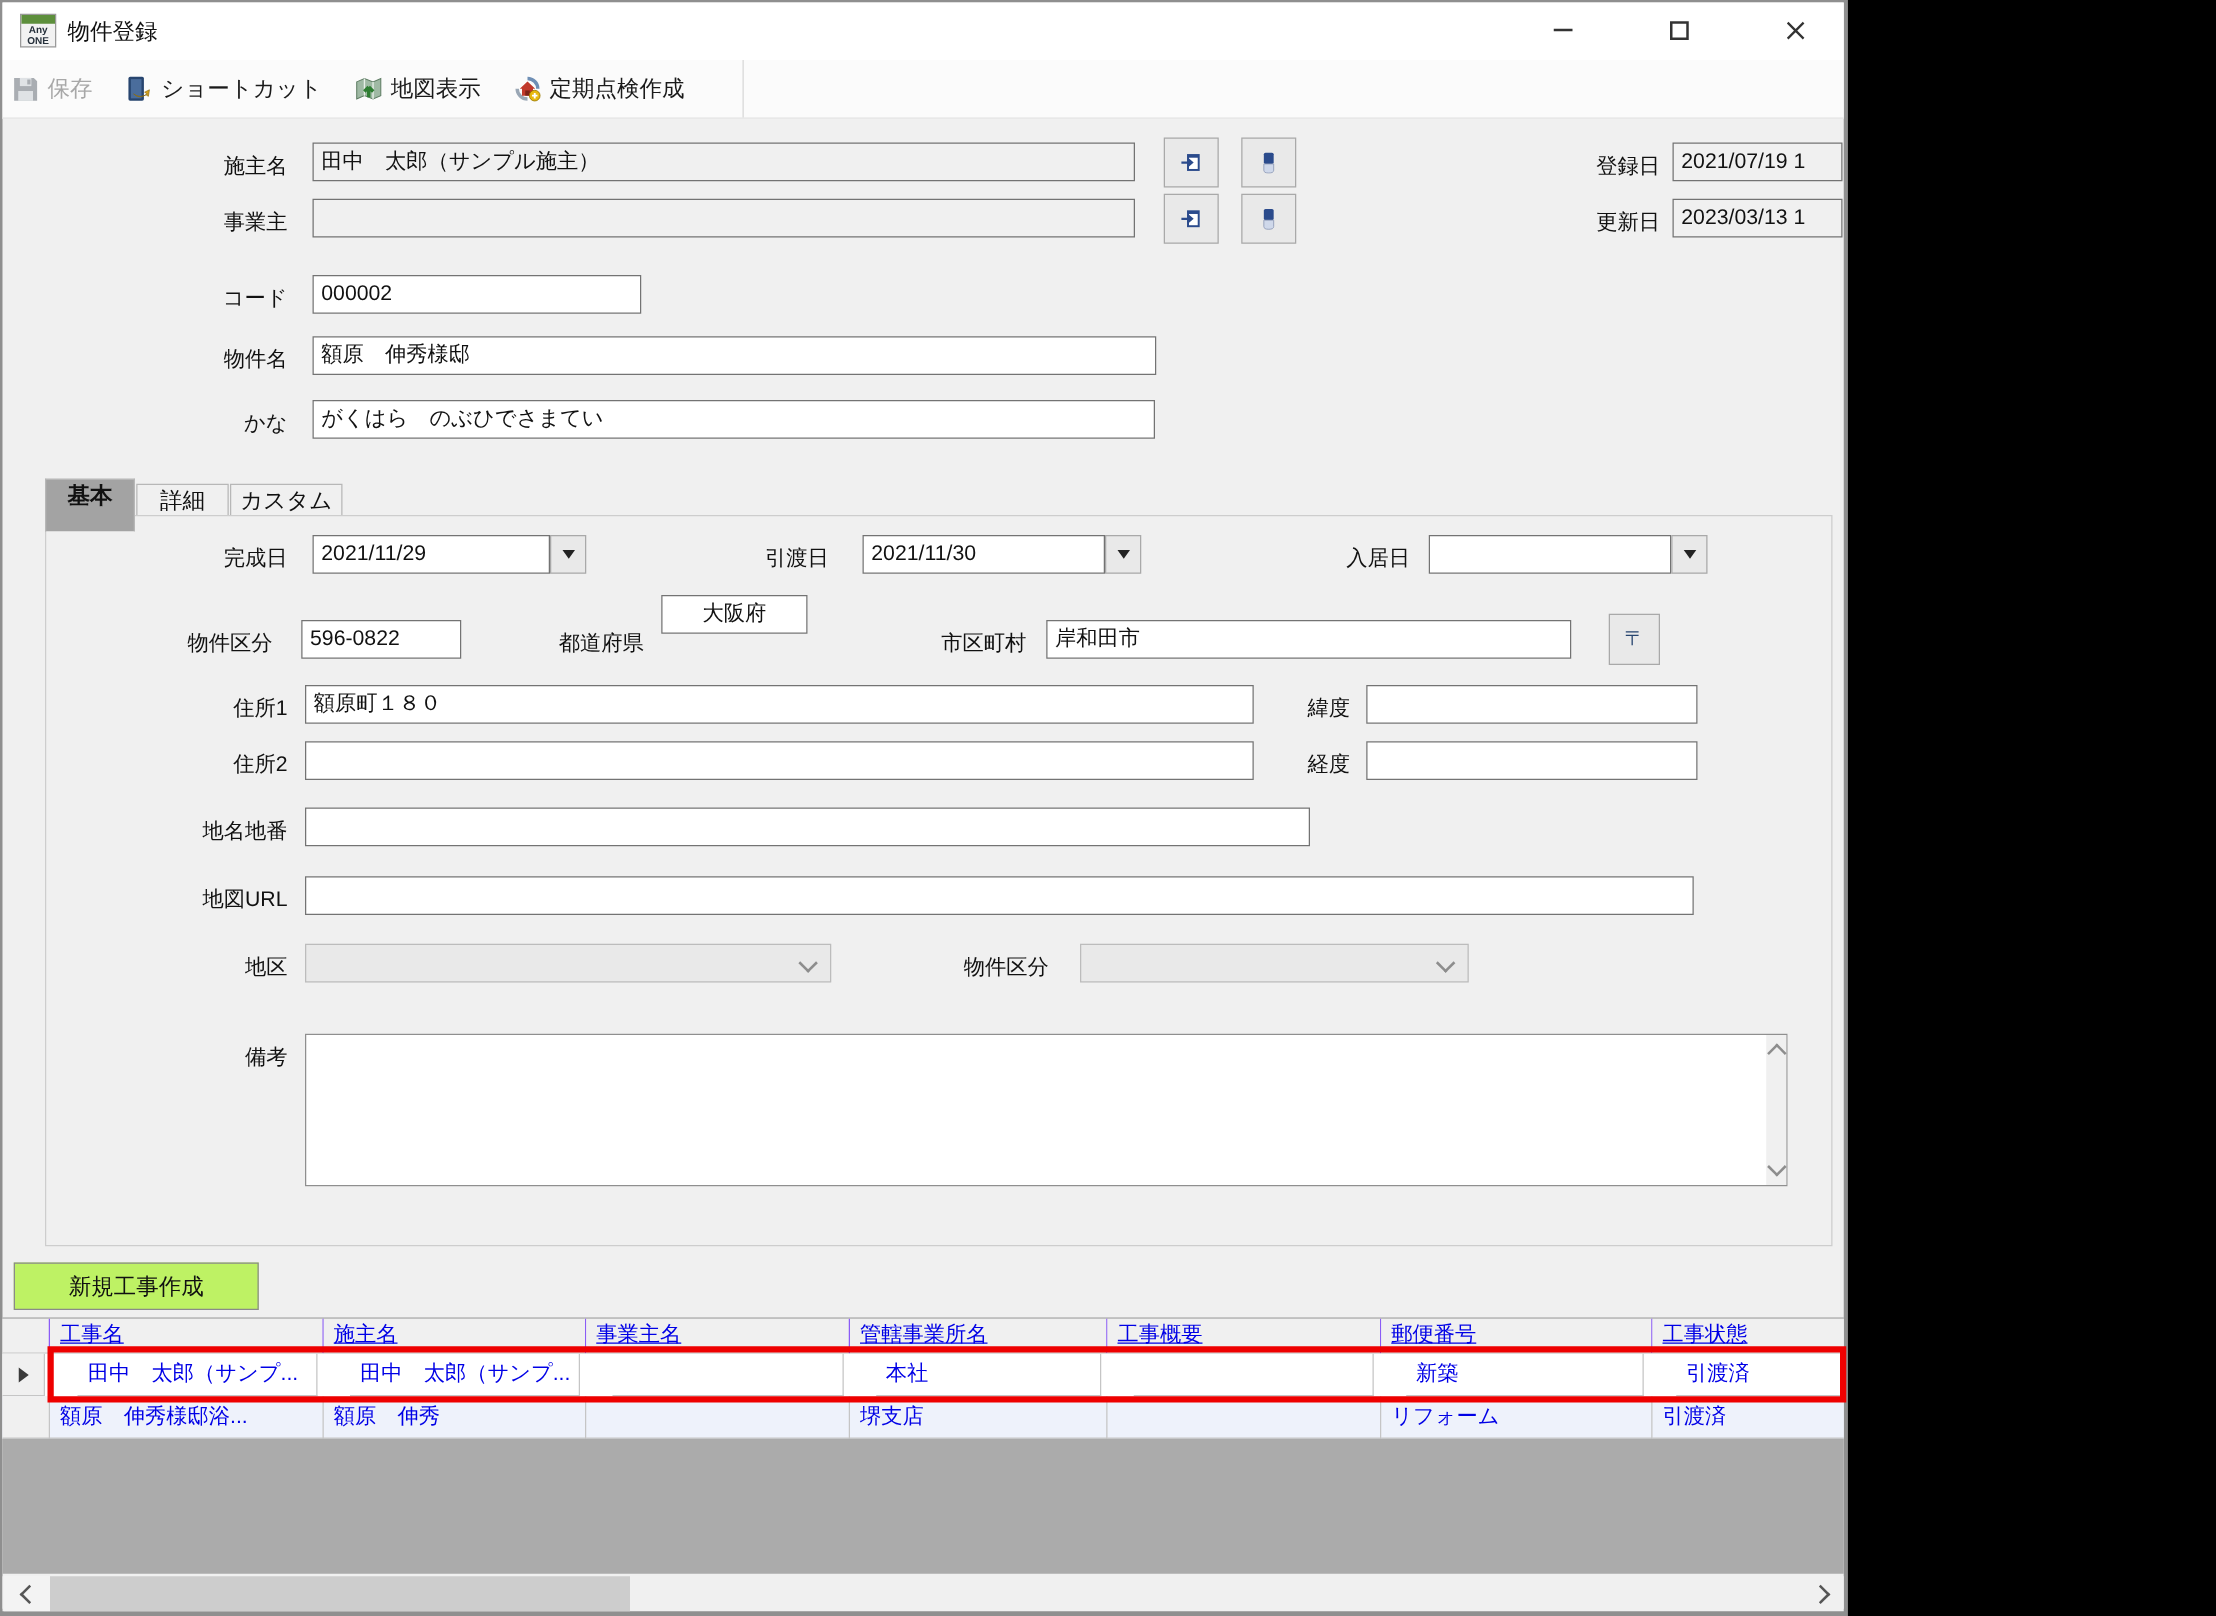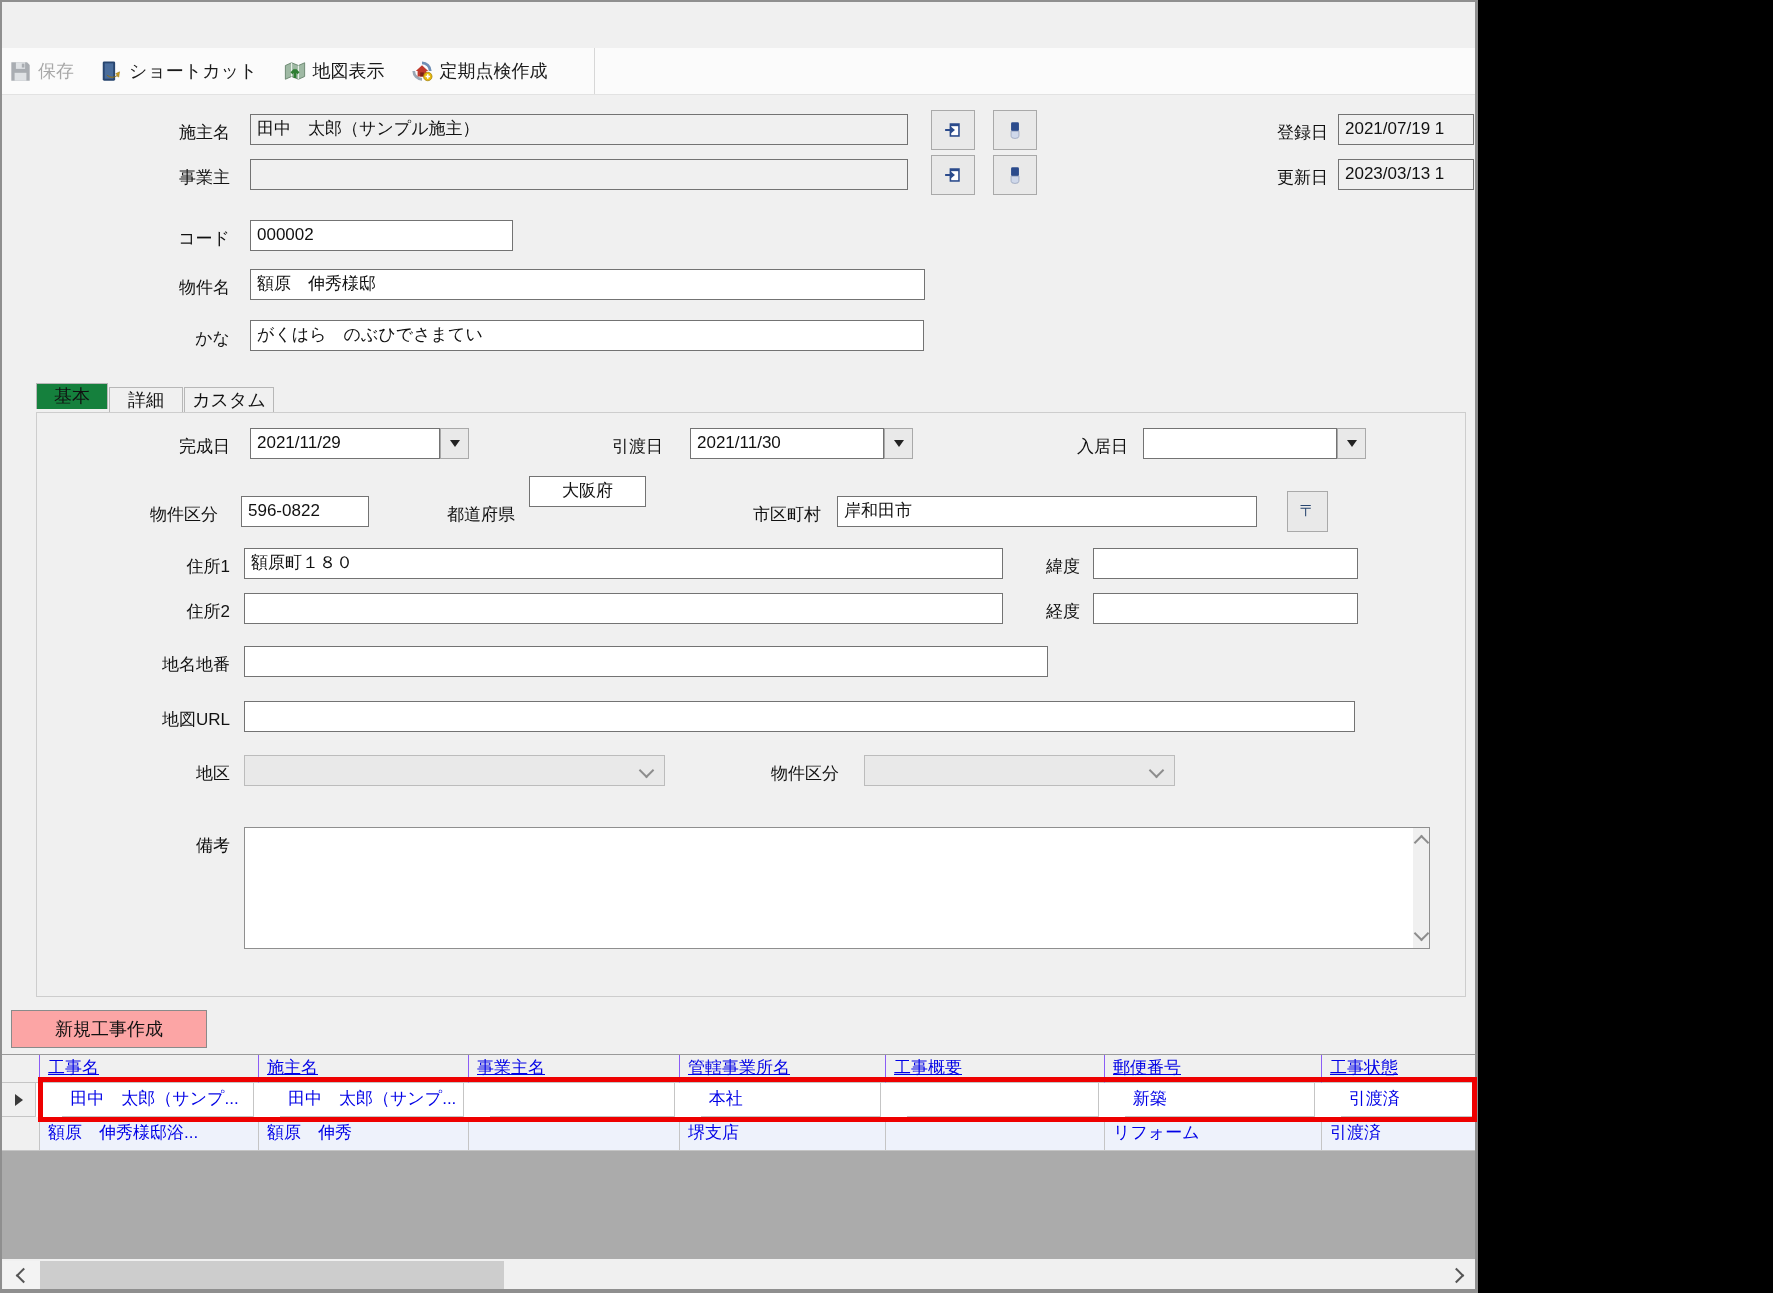--- a/index.html
+++ b/index.html
@@ -28,24 +28,24 @@
         display:flex;align-items:center;justify-content:center;}
   .tri{width:0;height:0;border-left:5px solid transparent;border-right:5px solid transparent;border-top:7px solid #222;}
   .combo{position:absolute;background:#e9e9e9;border:1px solid #bcbcbc;box-sizing:border-box;}
   .chev{position:absolute;width:9px;height:9px;border-right:2px solid #8d8d8d;border-bottom:2px solid #8d8d8d;}
   .chev.down{transform:rotate(45deg);}
   .chev.up{transform:rotate(-135deg);}
   .chev.left{transform:rotate(135deg);border-color:#555;}
   .chev.right{transform:rotate(-45deg);border-color:#555;}
   .tab{position:absolute;top:385px;height:43px;background:#f0f0f0;border:1px solid #b7b7b7;box-sizing:border-box;
        font-size:18px;text-align:center;line-height:25px;color:#111;}
-  .tab.active{top:381px;height:26px;background:#15803d;border-bottom:none;z-index:3;}
+  .tab.active{top:381px;height:42px;background:#a3a3a3;border-bottom:none;z-index:3;font-weight:bold;}
   .tabbox{position:absolute;left:34px;top:410px;width:1430px;height:585px;background:#f0f0f0;
           border:1px solid #cdcdcd;box-sizing:border-box;}
-  .btn{position:absolute;background:#fca5a5;border:1px solid #8a8a8a;box-sizing:border-box;
+  .btn{position:absolute;background:#bef264;border:1px solid #8a8a8a;box-sizing:border-box;
        font-size:18px;color:#111;text-align:center;}
   .grid-line{position:absolute;left:0;width:1473px;height:1px;background:#9a9a9a;}
   .grow{position:absolute;left:0;width:1473px;display:flex;box-sizing:border-box;}
   .gh{font-size:17px;color:#0000e6;text-decoration:underline;line-height:26px;padding-left:8px;
       border-right:1px solid #8b5cf6;border-bottom:1px solid #c5c5c5;box-sizing:border-box;
       white-space:nowrap;overflow:hidden;background:#f0f0f0;}
   .gc{font-size:17px;color:#0000e6;line-height:32px;padding-left:8px;border-right:1px solid #c5c5c5;
       border-bottom:1px solid #c5c5c5;box-sizing:border-box;white-space:nowrap;overflow:hidden;}
   .indic{position:relative;background:#f0f0f0;}
   .tri-right{position:absolute;left:13px;top:11px;width:0;height:0;border-top:6px solid transparent;
@@ -53,20 +53,39 @@
   .redbox{position:absolute;left:36px;top:1075px;width:1439px;height:45px;border:5px solid #ee0000;
           box-sizing:border-box;z-index:9;pointer-events:none;}
   svg{display:block;}
 </style>
 </head>
 <body>
 
 <div class="canvas">
   <div class="window">
 
+    <div class="titlebar">
+      <div class="logo">
+        <span class="band"></span>
+        <span>Any</span>
+        <span>ONE</span>
+      </div>
+      <div class="title-text">物件登録</div>
+      <div class="wbtn" style="left:1225px;">
+        <div style="width:15px;height:2px;background:#333;"></div>
+      </div>
+      <div class="wbtn" style="left:1318px;">
+        <div style="width:15px;height:15px;border:2px solid #333;box-sizing:border-box;"></div>
+      </div>
+      <div class="wbtn" style="left:1411px;">
+        <svg width="17" height="17" viewBox="0 0 16 16">
+          <path d="M2 2 L14 14 M14 2 L2 14" stroke="#333" stroke-width="1.7" fill="none"></path>
+        </svg>
+      </div>
+    </div>
 
     <div class="toolbar">
       <div style="width:8px;"></div>
       <div class="titem disabled">
         <svg width="21" height="21" viewBox="0 0 16 16">
           <path d="M1 1 h12 l2 2 v12 H1 z" fill="#a9adb2"></path>
           <rect x="3.5" y="9" width="9" height="6" fill="#dfe2e5"></rect>
           <rect x="4.5" y="1" width="7" height="5" fill="#dfe2e5"></rect>
           <rect x="9" y="2" width="2" height="3" fill="#a9adb2"></rect>
         </svg>

